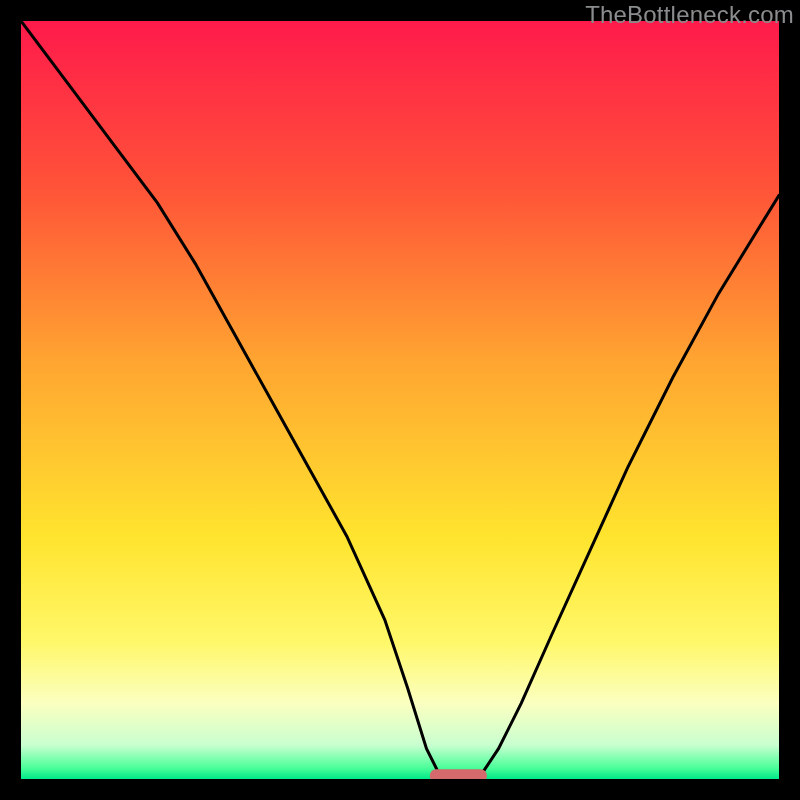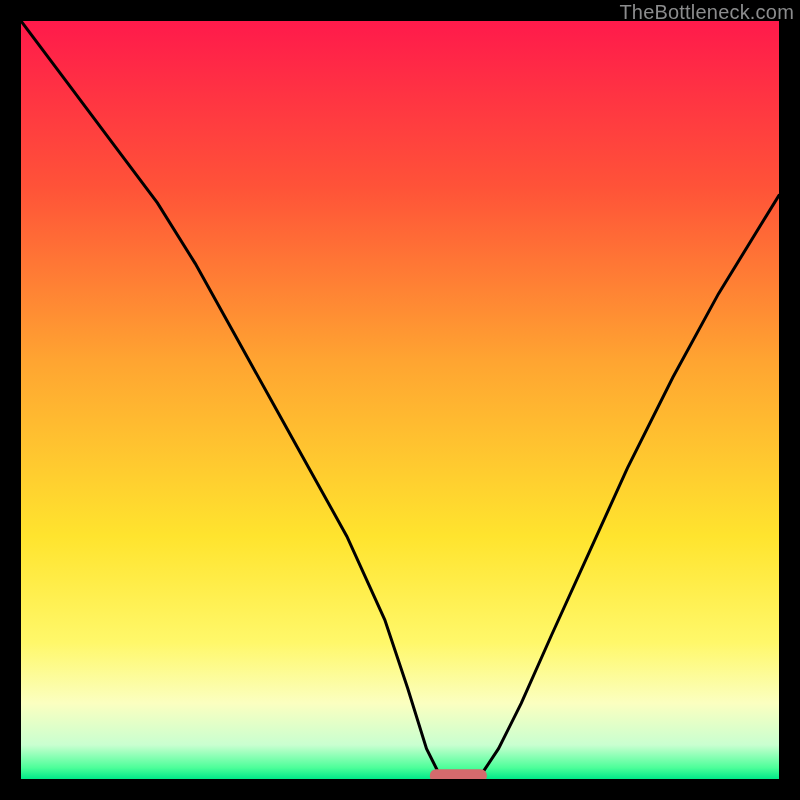--- a/index.html
+++ b/index.html
@@ -17,21 +17,21 @@
     top: 21px;
     width: 758px;
     height: 758px;
     background: #000;
   }
   .watermark {
     position: absolute;
     top: 1px;
     right: 6px;
     color: #8b8c8d;
-    font-size: 20px;
+    font-size: 24px;
     font-weight: 500;
     letter-spacing: 0.2px;
     z-index: 5;
   }
   svg {
     display: block;
   }
 </style>
 </head>
 <body>

